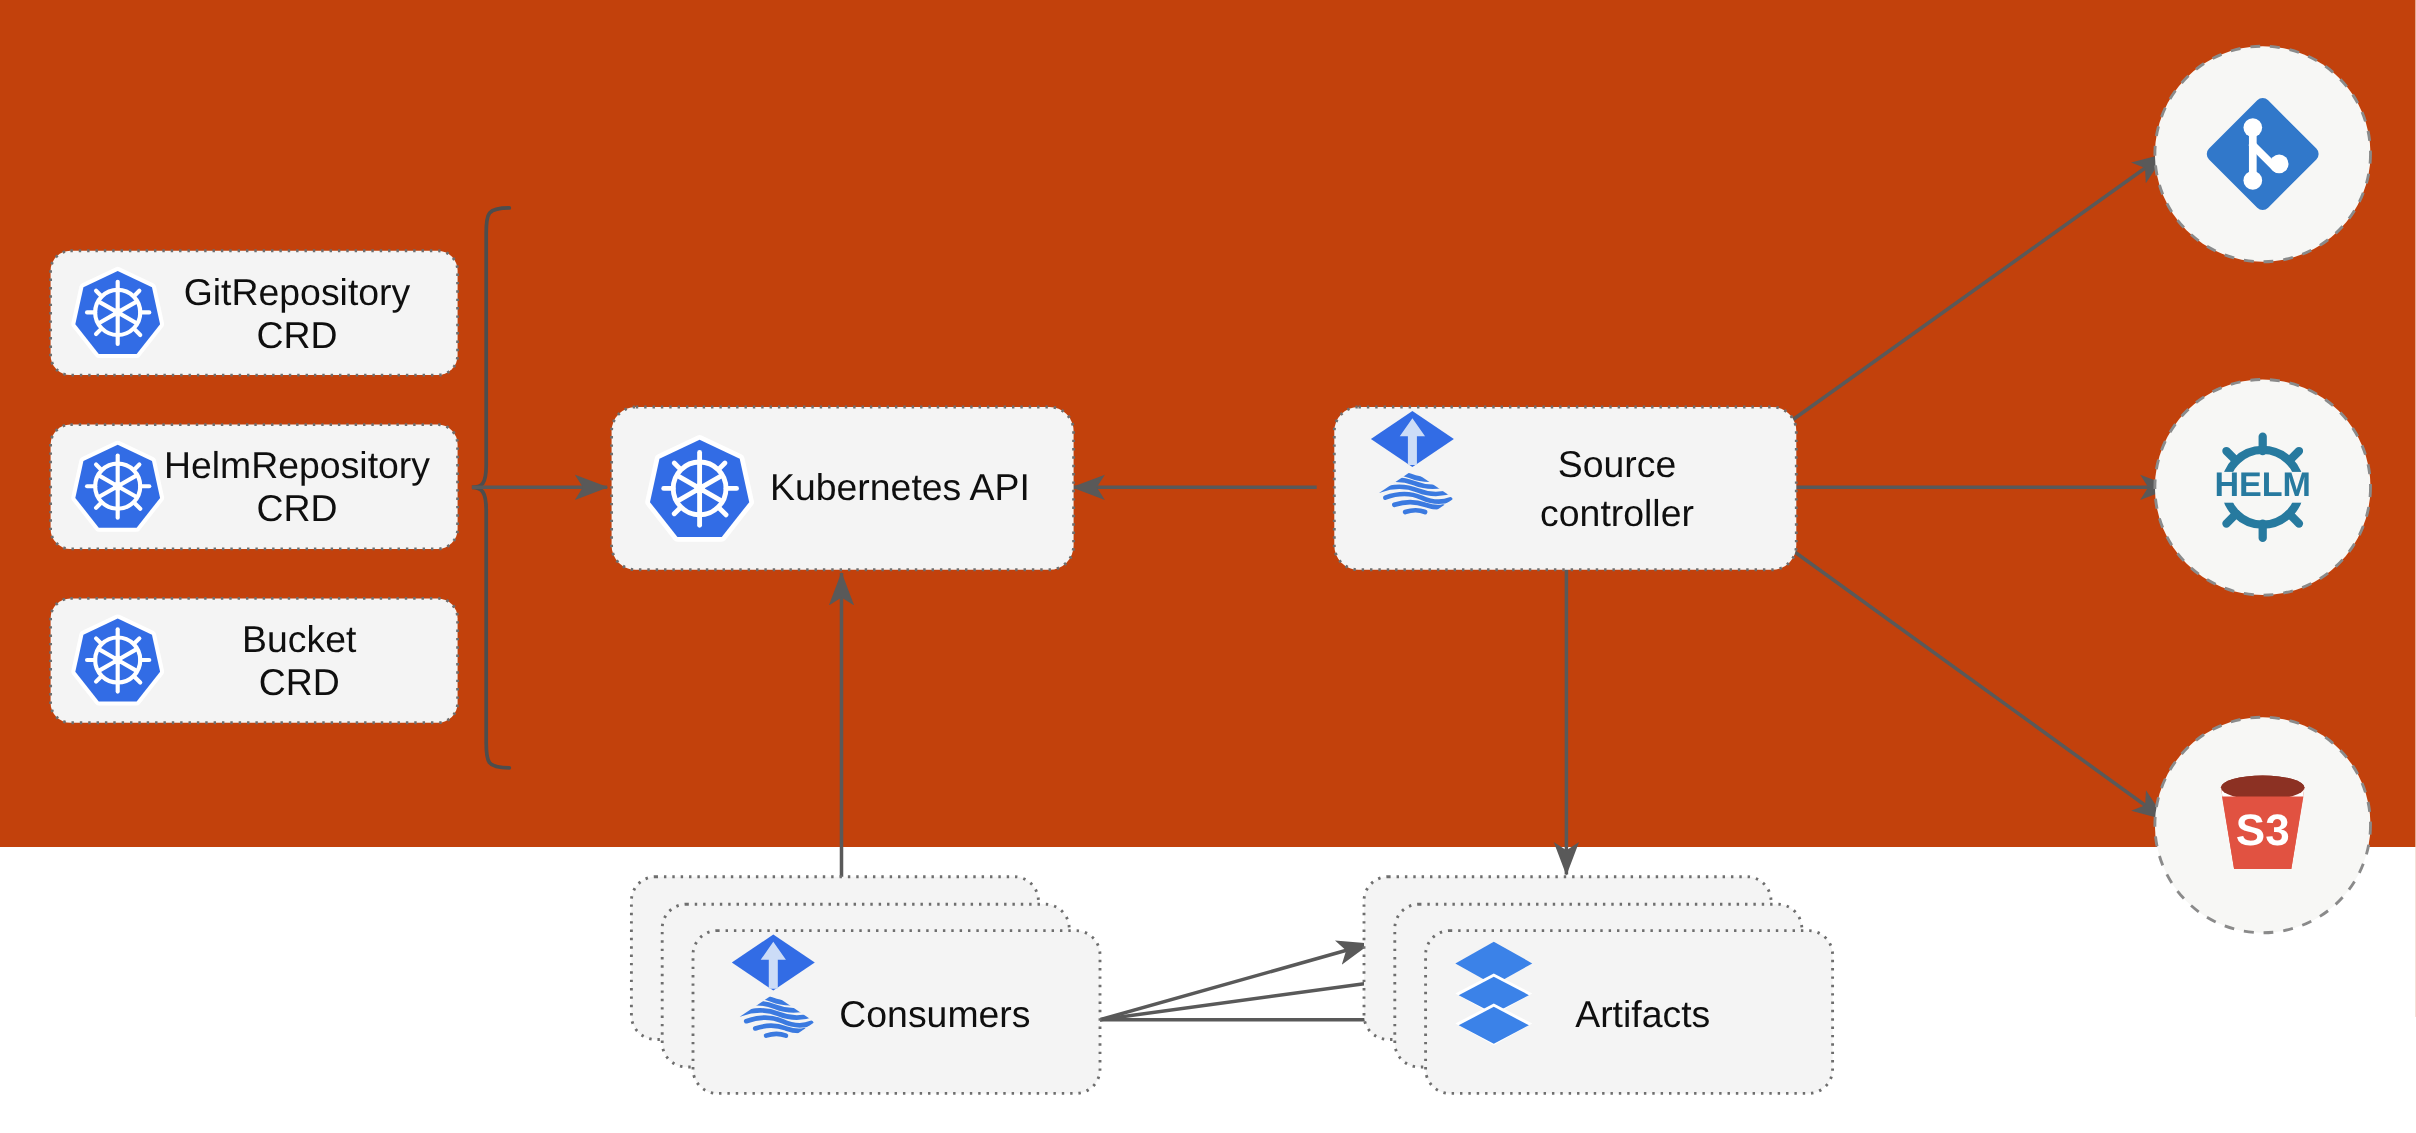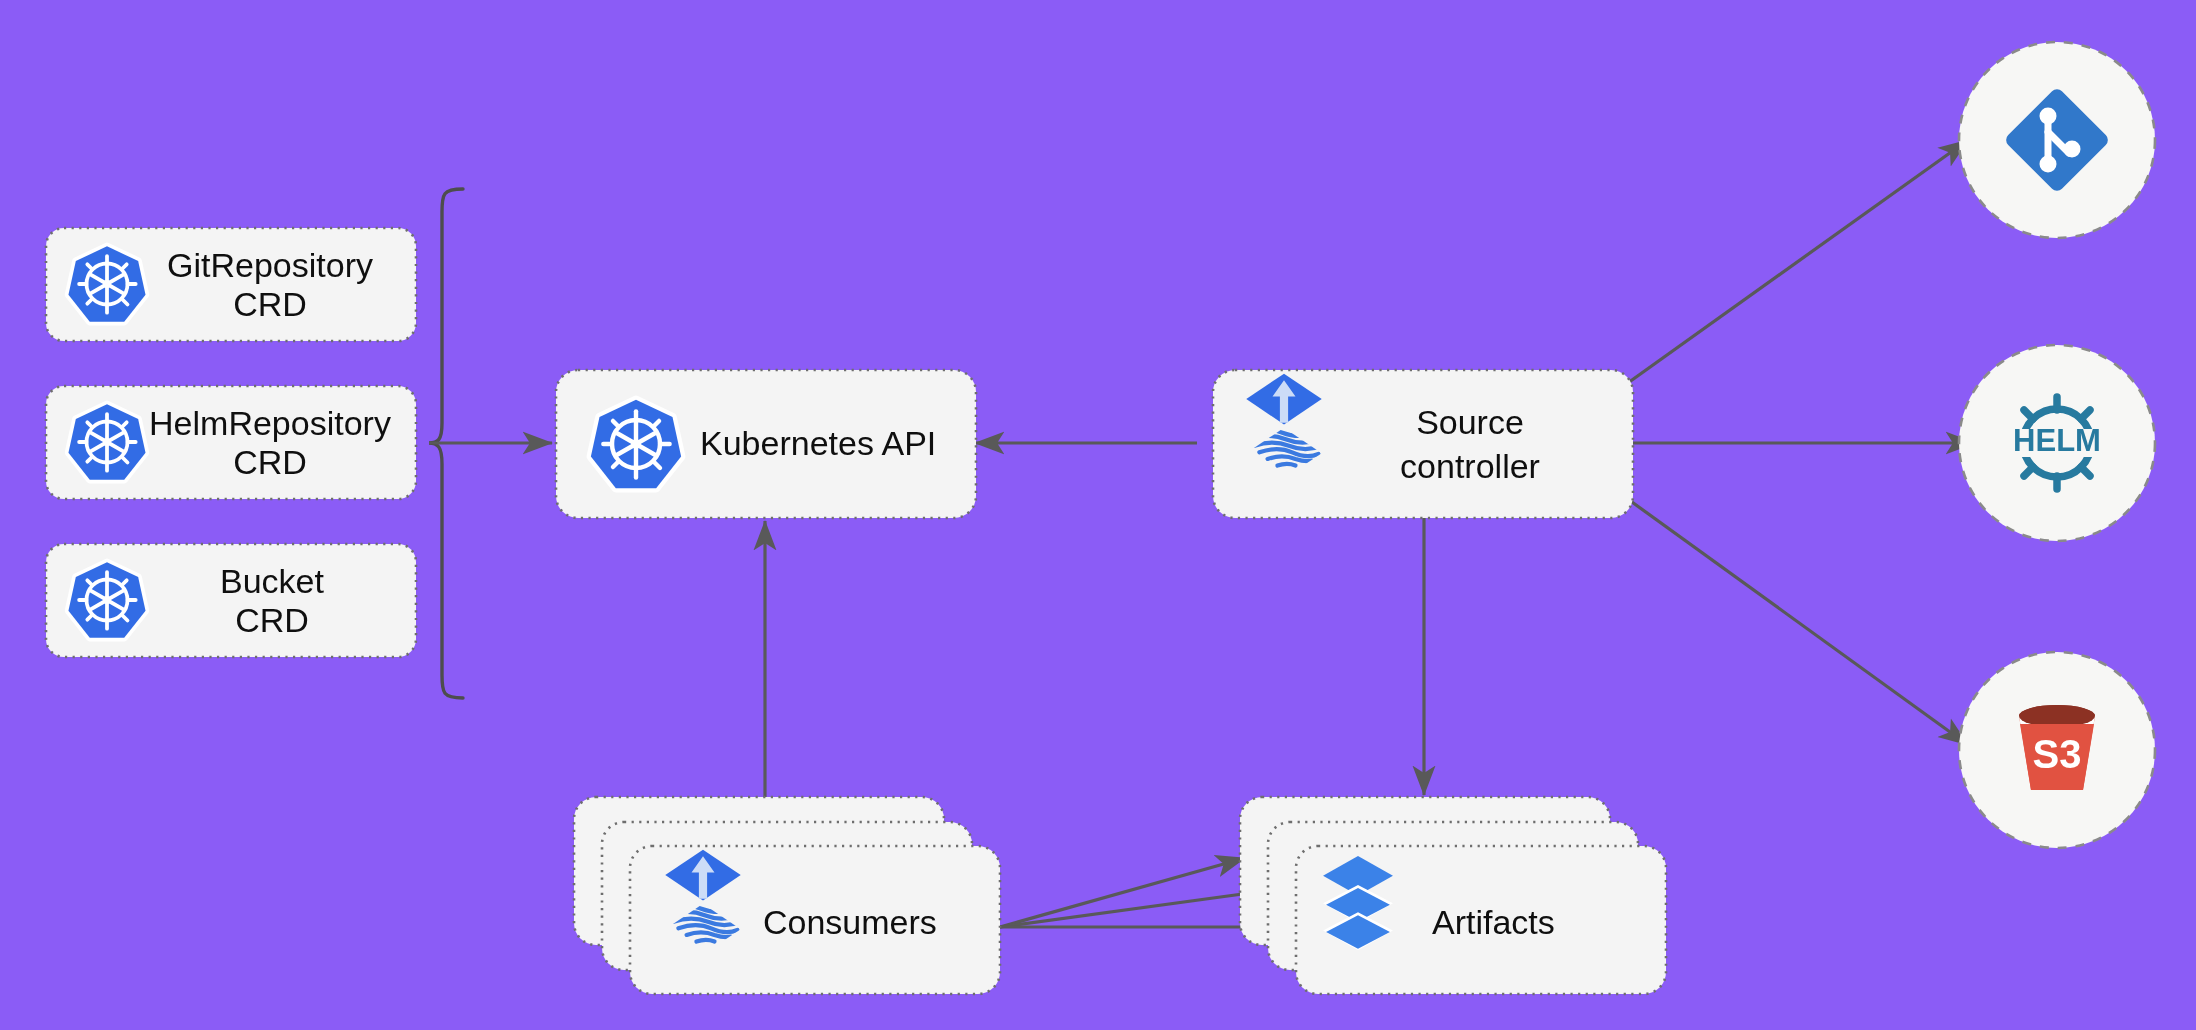--- a/index.html
+++ b/index.html
@@ -12,22 +12,22 @@
     font-family: "Liberation Sans", sans-serif;
     width: 2196px;
     height: 1030px;
     position: relative;
     overflow: hidden;
   }
   #stage {
     position: absolute;
     left: 0; top: 0;
     width: 2196px;
-    height: 1030px;
-    background: #8b5cf6;
+    height: 770px;
+    background: #c2410c;
   }
   svg.layer {
     position: absolute;
     left: 0; top: 0;
     width: 2196px;
     height: 1030px;
     overflow: visible;
   }
   #edges { z-index: 1; }
   #nodes { z-index: 2; }

